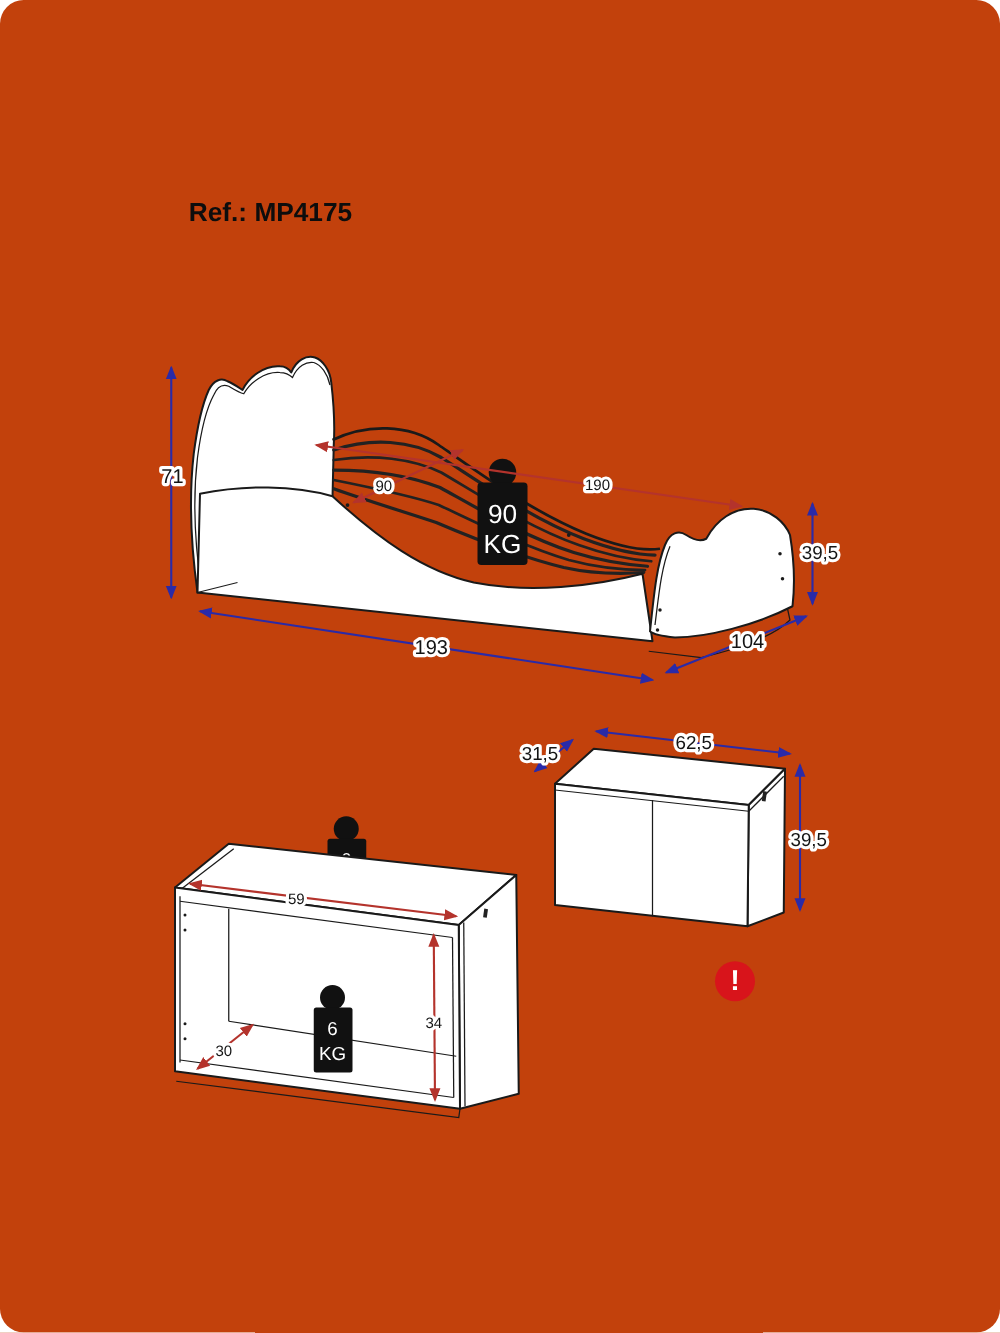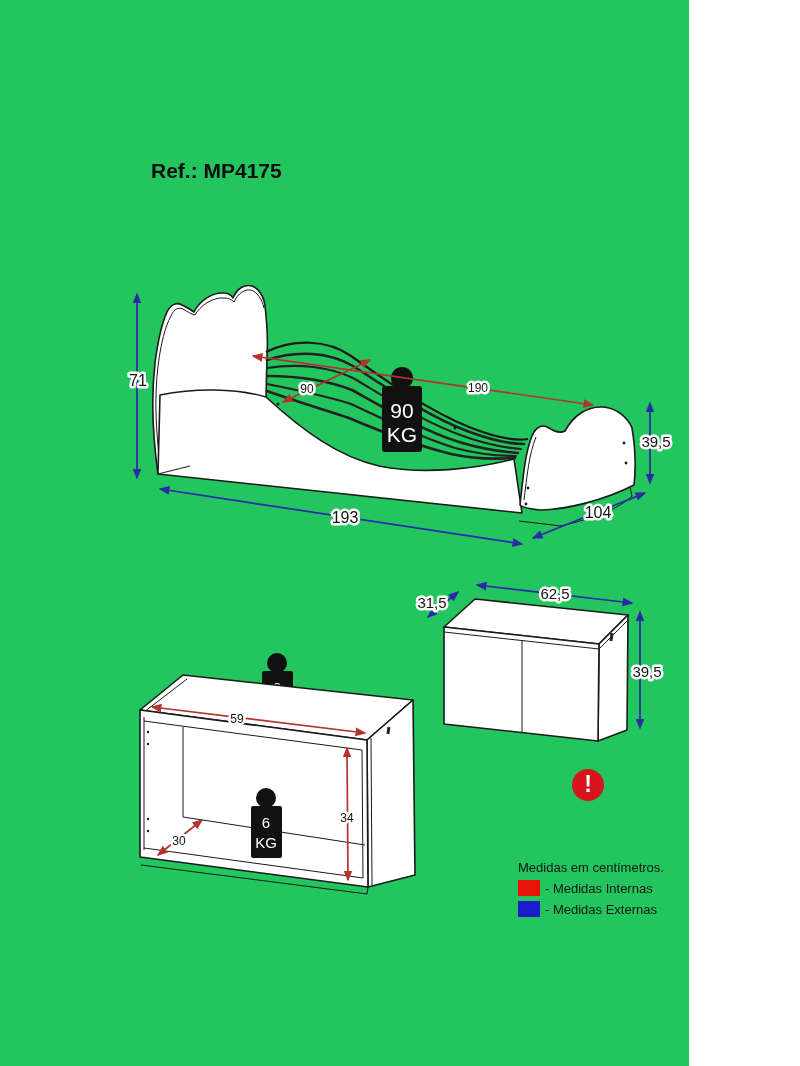--- a/index.html
+++ b/index.html
@@ -1,17 +1,17 @@
 <!DOCTYPE html>
 <html><head>
 <meta charset="utf-8">
 <style>
   html,body{margin:0;padding:0;background:#fff;}
-  .page{position:relative;width:689px;height:1066px;background:#22c55e;overflow:hidden;
-        font-family:"Liberation Sans",sans-serif;color:#111;}
+  .page{position:relative;width:800px;height:1066px;background:#c2410c;overflow:hidden;
+        font-family:"Liberation Sans",sans-serif;color:#111;border-radius:19px;}
   .title{position:absolute;left:151px;top:159px;font-size:21px;font-weight:bold;color:#0d0d0d;}
   svg{position:absolute;overflow:visible;}
   .ln{stroke:#1a1a1a;stroke-width:1.6;fill:none;stroke-linejoin:round;stroke-linecap:round;}
   .fillw{fill:#ffffff;}
   .thin{stroke:#1a1a1a;stroke-width:1;fill:none;}
   .slat{stroke:#222;fill:none;stroke-linecap:round;}
   .dimline-b{stroke:#2a2aa8;stroke-width:1.7;fill:none;}
   .dimline-r{stroke:#b4332c;stroke-width:1.7;fill:none;}
   .dimtxt{fill:#141414;font-family:"Liberation Sans",sans-serif;
           paint-order:stroke fill;stroke:#ffffff;stroke-width:5px;stroke-linejoin:round;
@@ -184,29 +184,14 @@
     <text class="dimtxt sml" x="222" y="187">34</text>
 
     <line class="dimline-r" x1="33" y1="220" x2="77" y2="185" marker-start="url(#ar3)" marker-end="url(#ar3)"></line>
     <text class="dimtxt sml" x="54" y="210">30</text>
   </svg>
 
   <div class="notice">
     <div class="notice-icon">!</div>
   </div>
 
-  <div class="legend">
-    <div class="note">Medidas em centímetros.</div>
-    <div class="row">
-      <svg width="22" height="16">
-        <rect width="22" height="16" fill="#e8120b"></rect>
-      </svg>
-      <span class="lbl">- Medidas Internas</span>
-    </div>
-    <div class="row">
-      <svg width="22" height="16">
-        <rect width="22" height="16" fill="#1c1ccd"></rect>
-      </svg>
-      <span class="lbl">- Medidas Externas</span>
-    </div>
-  </div>
 
 </div>
 
 </body></html>

